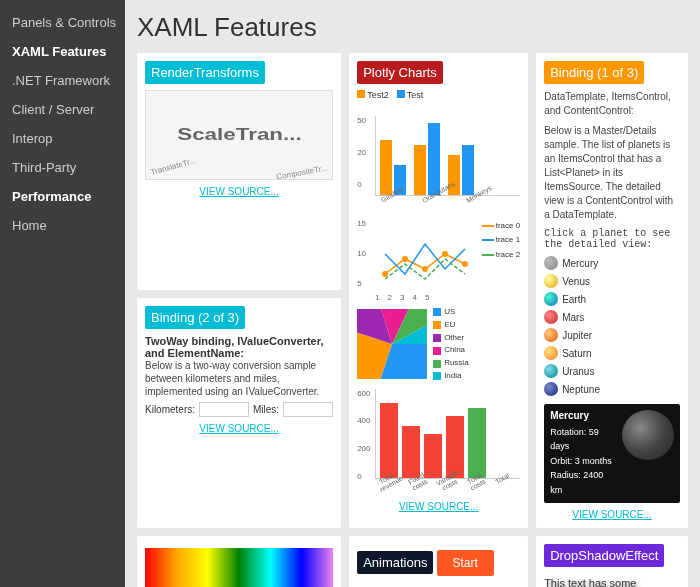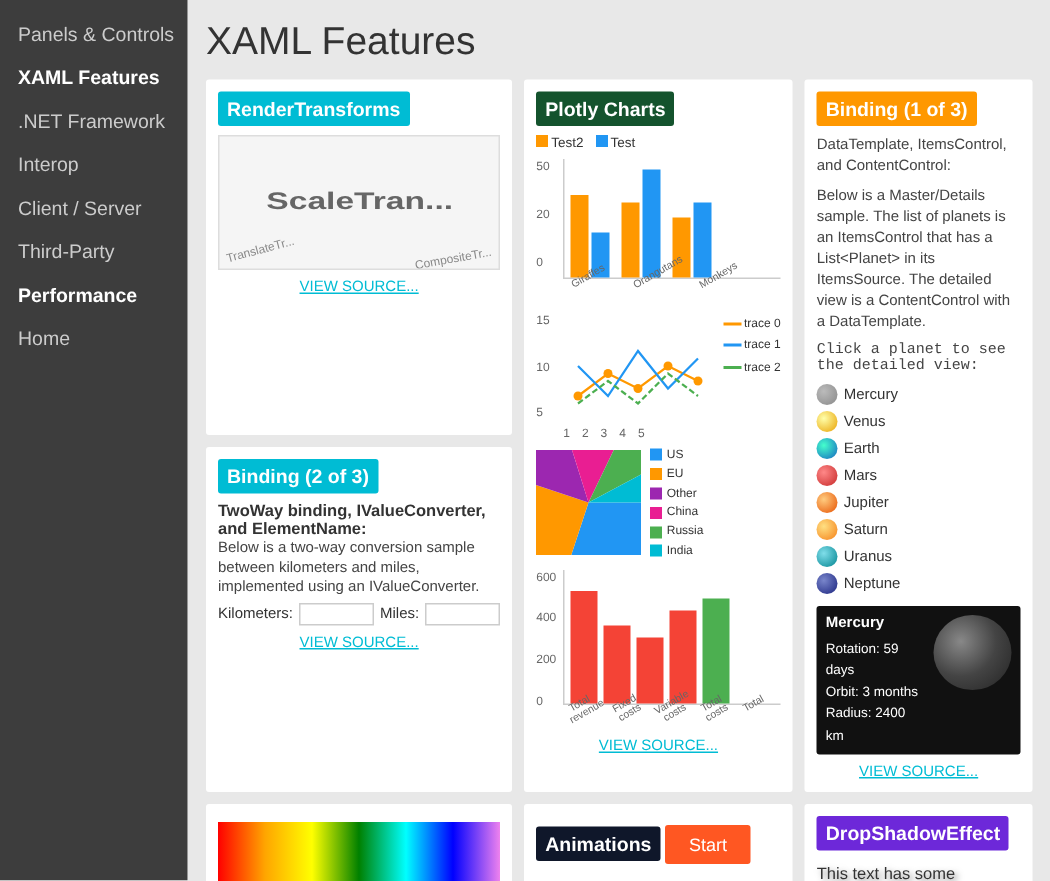--- a/index.html
+++ b/index.html
@@ -45,29 +45,29 @@
 
     .card {
       background: #fff;
       border-radius: 2px;
       padding: 8px;
       font-size: 11px;
       color: #333;
     }
     .card-title {
       font-size: 13px;
-      font-weight: 700;
+      font-weight: 400;
       margin-bottom: 6px;
       padding: 4px 6px;
       border-radius: 2px;
       color: #fff;
       display: inline-block;
     }
     .title-cyan { background: #00bcd4; }
-    .title-pink { background: #14532d; }
+    .title-pink { background: #b91c1c; }
     .title-orange { background: #ff9800; }
     .title-green { background: #4caf50; }
     .title-blue { background: #6d28d9; text-align: right; }
     .title-pink2 { background: #0f172a; }
 
     .view-source {
       color: #00bcd4;
       font-size: 10px;
       text-align: center;
       display: block;
@@ -131,21 +131,21 @@
     }
     .bar {
       width: 12px;
     }
     .bar-orange { background: #ff9800; }
     .bar-blue { background: #2196f3; }
     .chart-legend {
       font-size: 9px;
       display: flex;
       gap: 8px;
-      margin-bottom: 6px;
+      margin-bottom: 16px;
     }
     .legend-dot {
       display: inline-block;
       width: 8px; height: 8px;
       margin-right: 2px;
     }
 
     
     .pie-chart-area {
       display: flex;
@@ -238,24 +238,24 @@
   <div class="sidebar-item">
     <span>Panels &amp; Controls</span>
   </div>
   <div class="sidebar-item active">
     <span>XAML Features</span>
   </div>
   <div class="sidebar-item">
     <span>.NET Framework</span>
   </div>
   <div class="sidebar-item">
+    <span>Client / Server</span>
+  </div>
+  <div class="sidebar-item">
     <span>Interop</span>
-  </div>
-  <div class="sidebar-item">
-    <span>Client / Server</span>
   </div>
   <div class="sidebar-item">
     <span>Third-Party</span>
   </div>
   <div class="sidebar-item active">
     <span>Performance</span>
   </div>
   <div class="sidebar-item">
     <span>Home</span>
   </div>

